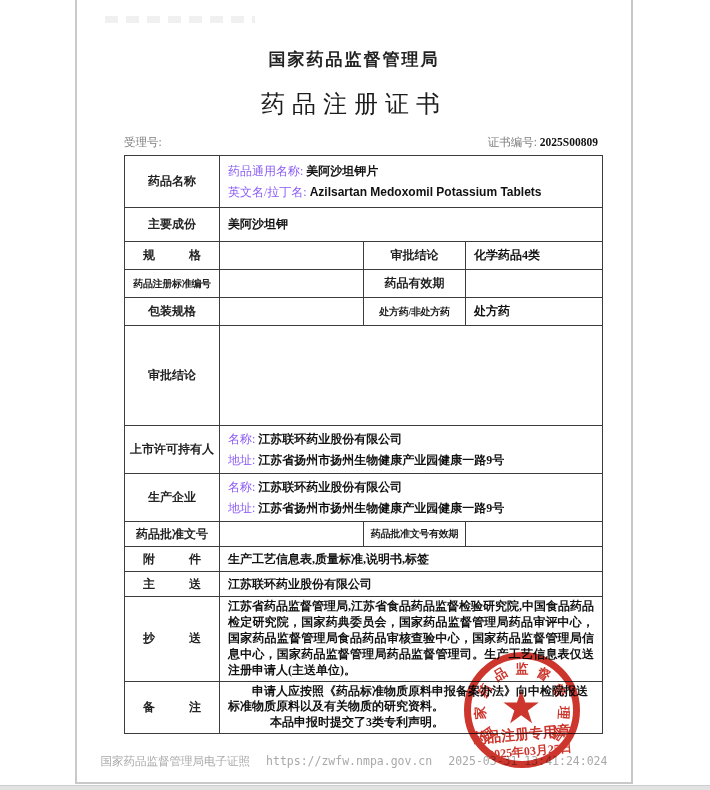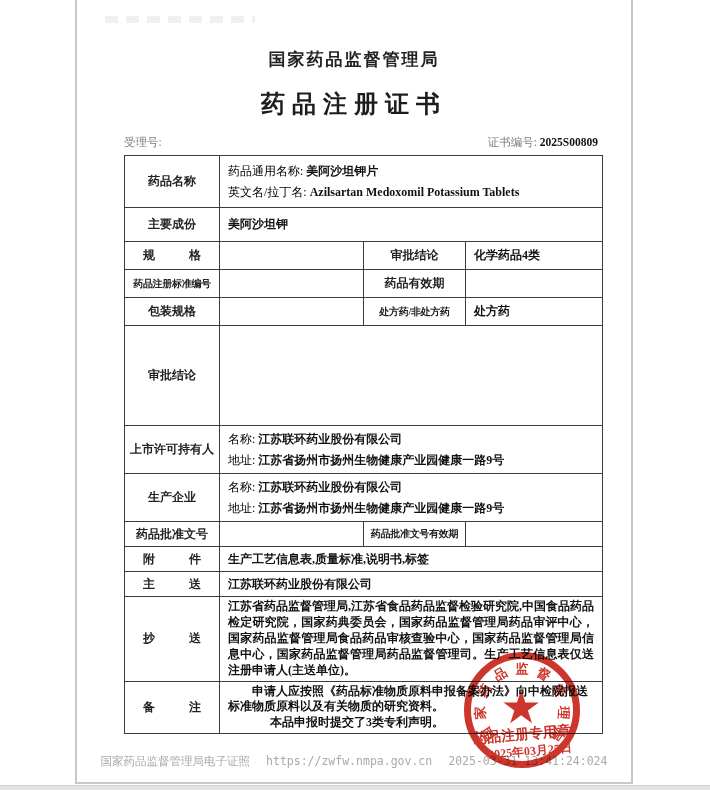--- a/index.html
+++ b/index.html
@@ -13,50 +13,50 @@
           border-bottom:2px solid #c9c9c9; }
   .bottom-edge { position:absolute; left:0; top:785px; width:710px; height:5px;
                  background:#e2e2e2; border-top:1px solid #cfcfcf; }
   .faint-artifact { position:absolute; left:28px; top:16px; width:150px; height:7px;
                     background:repeating-linear-gradient(90deg,#dadada 0 13px, transparent 13px 21px);
                     opacity:.4; }
 
   
   .agency { margin-top:48px; text-align:center; font-family:"Liberation Sans","DejaVu Sans",sans-serif;
             font-weight:bold; font-size:17px; letter-spacing:2px; color:#222; }
-  .cert-title { margin-top:17px; text-align:center; font-size:24px; font-weight:700;
+  .cert-title { margin-top:17px; text-align:center; font-size:24px; font-weight:400;
                 letter-spacing:7px; color:#1c1c1c; }
   .meta-row { margin:15px 33px 5px 47px; display:flex; justify-content:space-between;
               font-size:11.5px; }
   .meta-label { color:#7d7d7d; }
   .meta-value { color:#111; font-weight:bold; }
 
   
   table.cert { border-collapse:collapse; table-layout:fixed; width:478px;
                margin-left:47px;padding-left:32px; }
   table.cert col.c1{width:95px} table.cert col.c2{width:144px}
   table.cert col.c3{width:102px} table.cert col.c4{width:137px}
   table.cert td { border:1px solid #3c3c3c; vertical-align:middle; overflow:hidden; }
   td.lab { text-align:center; font-weight:bold; font-size:12px; color:#222; padding:1px; }
   td.lab .spread { display:inline-block; width:58px; text-align:justify; text-align-last:justify; }
   td.lab.small { font-size:10px; letter-spacing:-0.3px; }
   td.val { padding:2px 8px; font-size:12px; font-weight:bold; color:#111; }
-  .sub { color:#000000; font-weight:normal;margin-top:48px; }
+  .sub { color:#8b5cf6; font-weight:normal;margin-top:48px; }
   .twoline { line-height:1.75; }
   tr.r1 td{height:52px} tr.r2 td{height:34px} tr.r3 td{height:27px}
   tr.r4 td{height:28px} tr.r5 td{height:28px} tr.r6 td{height:28px}
   tr.r7 td{height:100px} tr.r8 td{height:48px} tr.r9 td{height:48px}
   tr.r10 td{height:25px} tr.r11 td{height:25px} tr.r12 td{height:25px}
   tr.r13 td{height:50px} tr.r14 td{height:42px}
   tr.r7 td.lab { vertical-align:middle; }
   .cc-text { font-size:11.8px; line-height:1.33; text-align:justify;margin-top:17px; }
   .remark p { line-height:1.3; }
   .remark .p1 { text-indent:2em; }
   .remark .p2 { text-indent:3.5em; }
-  .en-name { font-family:Liberation Serif, serif; }
+  .en-name { font-family:Liberation Sans, sans-serif; }
 
   
   .seal { position:absolute; left:387px; top:652px; width:116px; height:116px;
           mix-blend-mode:multiply; opacity:.92; z-index:5; }
   .seal-ring { position:absolute; inset:0; border:7px solid #c8251b; border-radius:50%; }
   .seal-star { position:absolute; left:50%; top:50%; transform:translate(-52%,-56%);
                font-size:46px; color:#c8251b; line-height:1;
                font-family:"DejaVu Sans",sans-serif; }
   .ring-ch { position:absolute; left:50%; top:50%; font-size:13px; font-weight:bold;
              color:#c8251b; line-height:1; }

